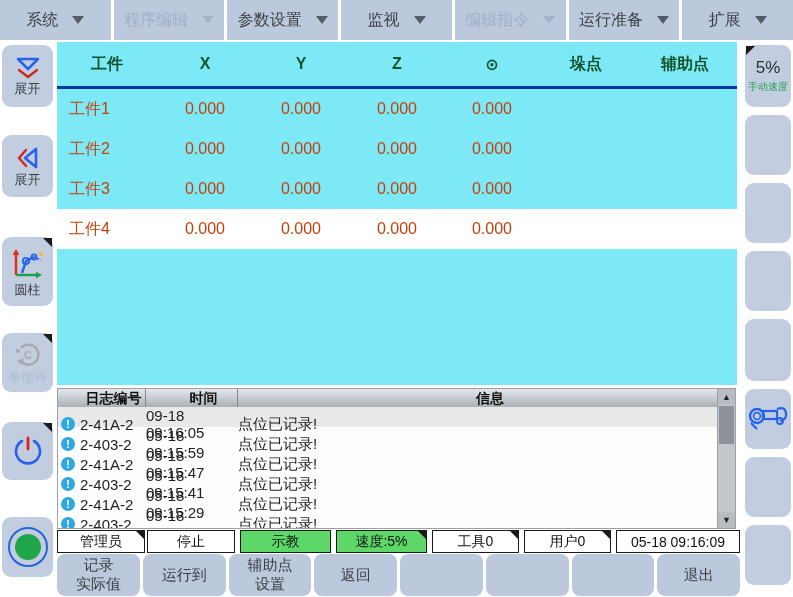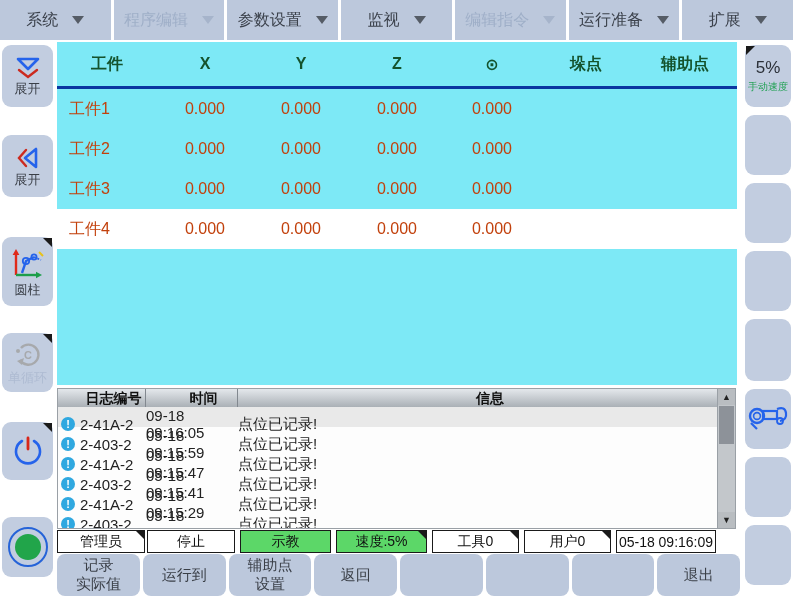--- a/index.html
+++ b/index.html
@@ -308,21 +308,21 @@
     <i class="status-corner"></i>
   </div>
   <div class="status-cell" style="left:432px; width:87px;">
     <span>工具0</span>
     <i class="status-corner"></i>
   </div>
   <div class="status-cell" style="left:524px; width:87px;">
     <span>用户0</span>
     <i class="status-corner"></i>
   </div>
-  <div class="status-cell" style="left:616px; width:100px;">
+  <div class="status-cell" style="left:616px; width:124px;">
     <span>05-18 09:16:09</span>
   </div>
 
   <div class="bottom-bar">
     <div class="bottom-btn">记录
 实际值</div>
     <div class="bottom-btn">运行到</div>
     <div class="bottom-btn">辅助点
 设置</div>
     <div class="bottom-btn">返回</div>

